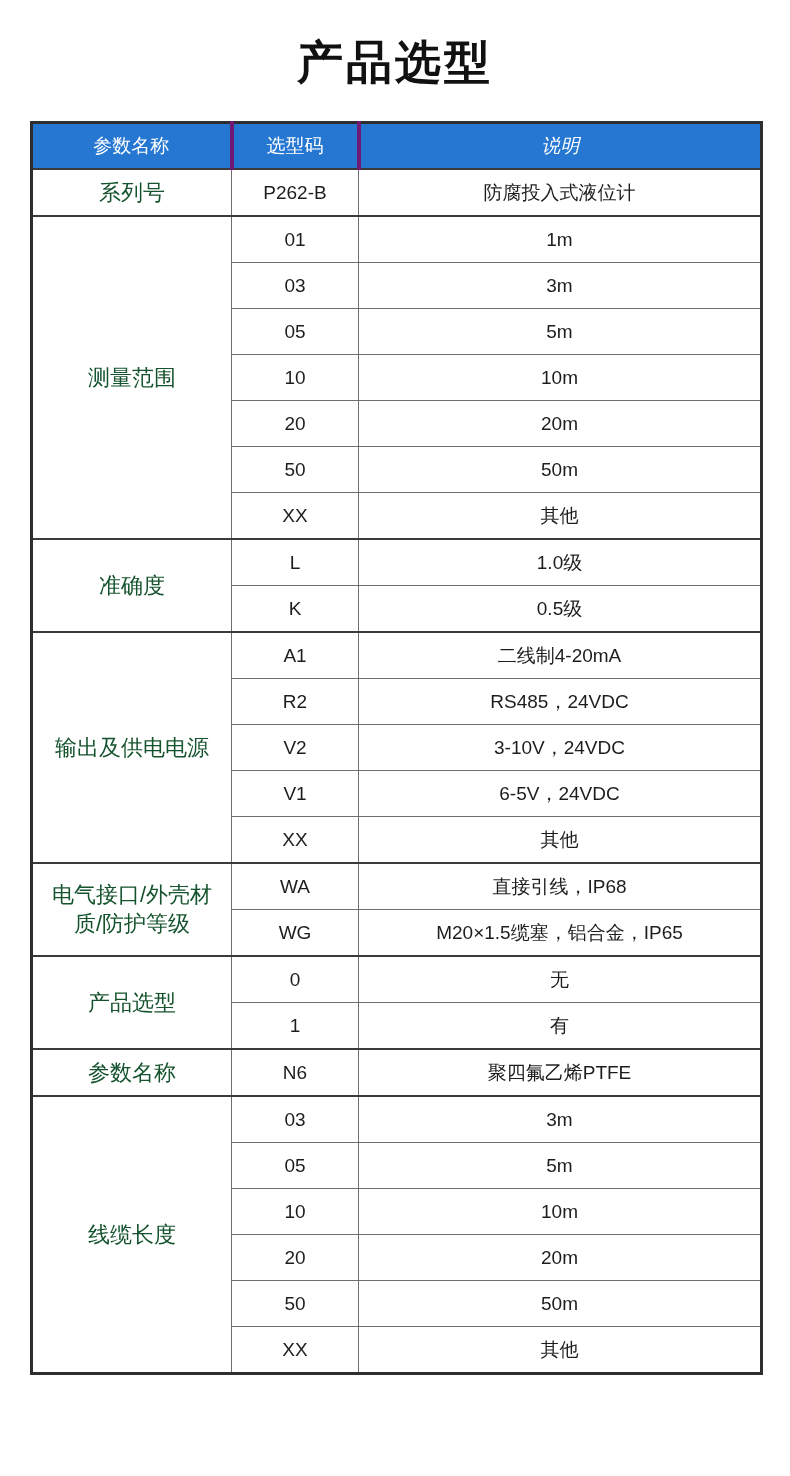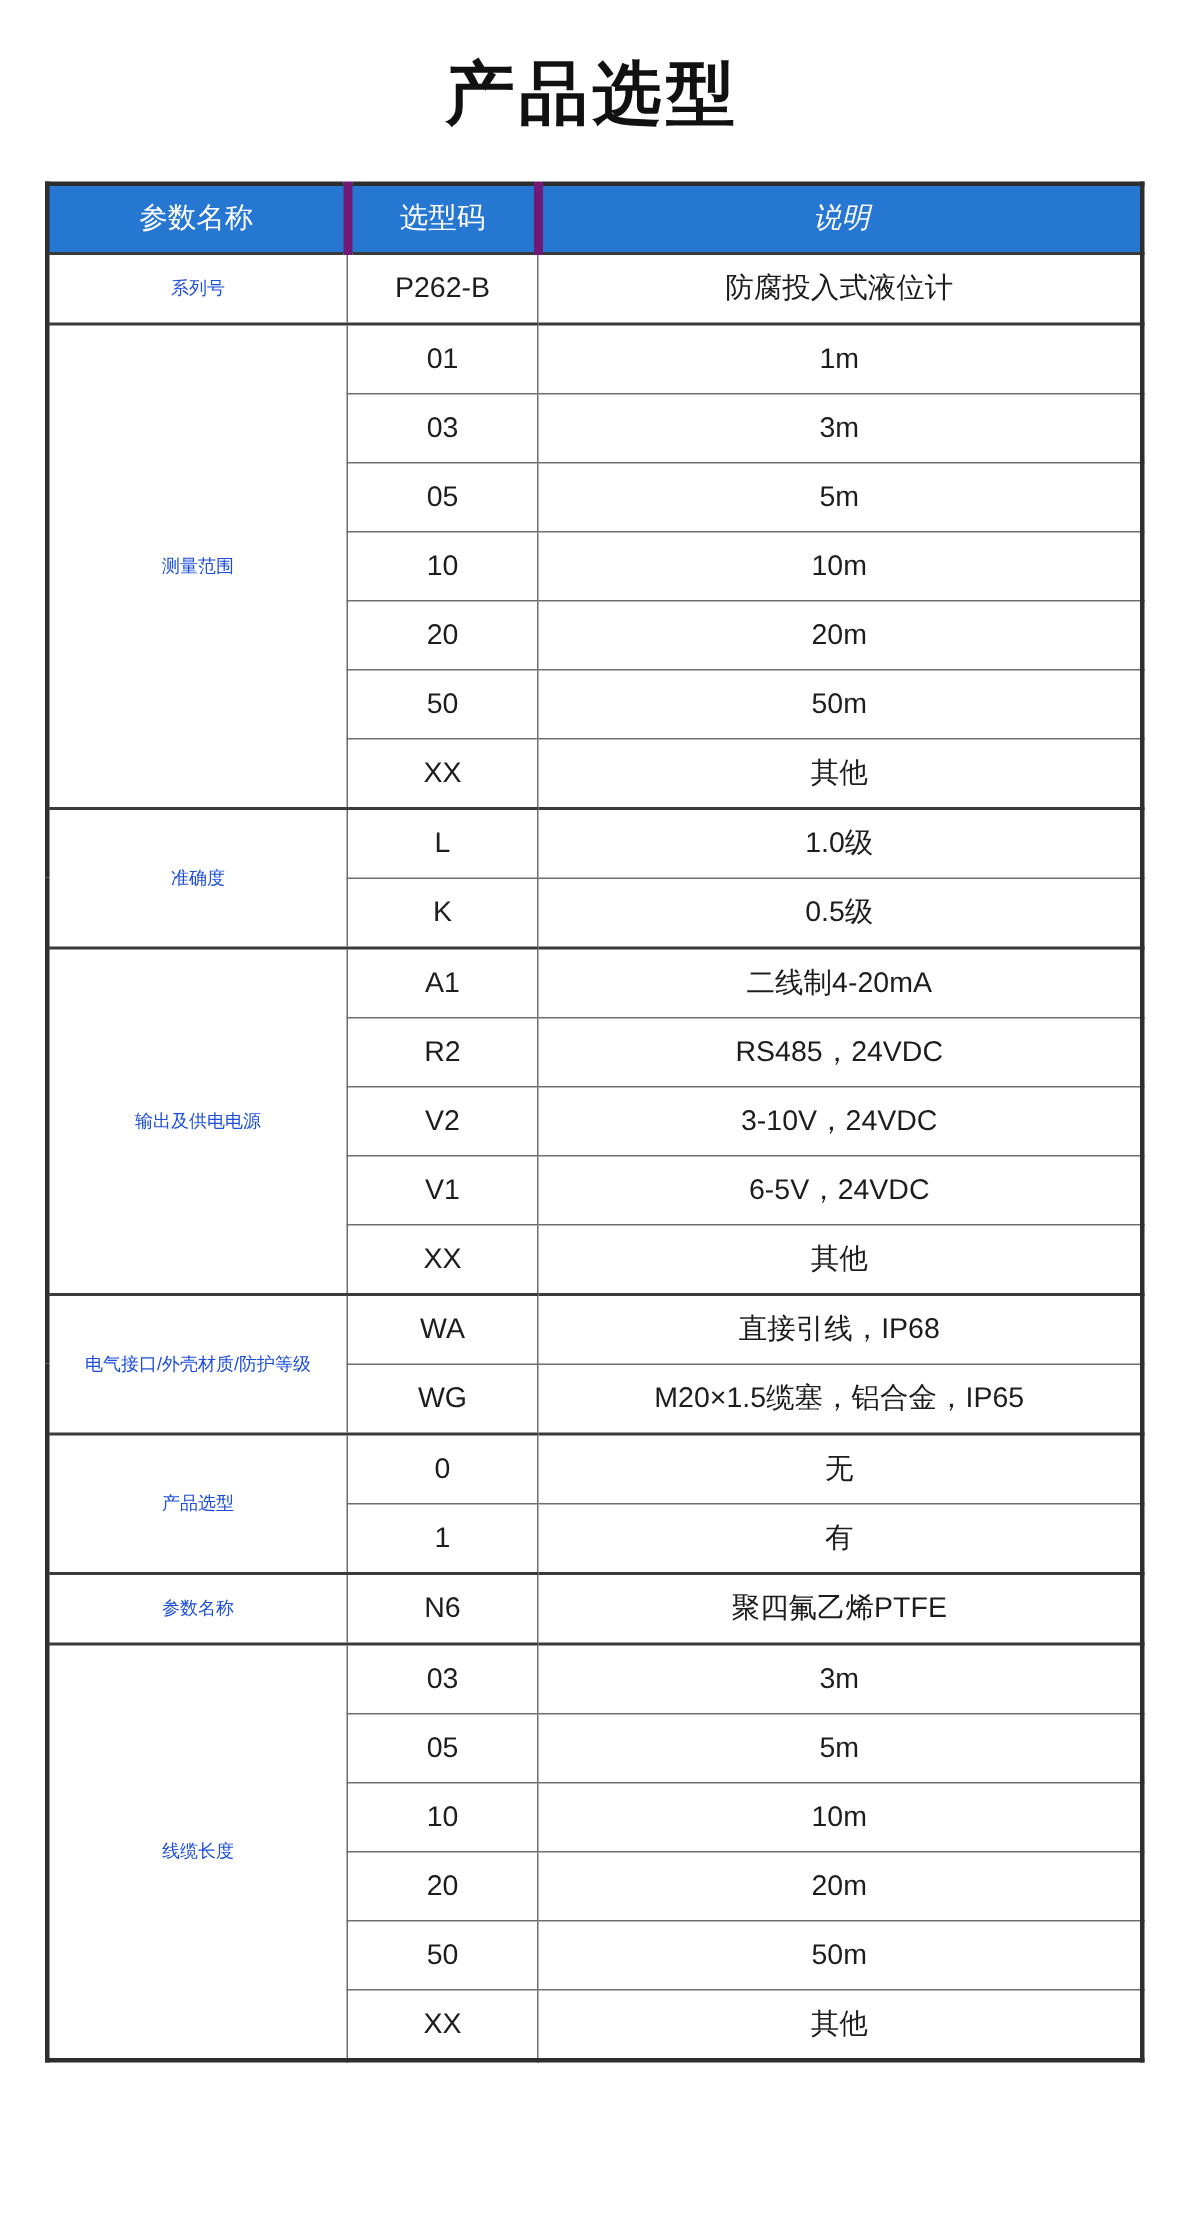--- a/index.html
+++ b/index.html
@@ -40,39 +40,39 @@
     color: #1d1d1d;
     padding: 0 8px;
     line-height: 1.35;
     word-break: break-all;
   }
   .sel-table thead th {
     background: #2577d2;
     color: #ffffff;
     font-weight: 400;
     height: 44px;
-    border-left: 6px solid #701a75;
+    border-left: 4px solid #701a75;
     border-right: 2px solid #ffffff;
     border-top: none;
     border-bottom: 1px solid #5a5a5a;
   }
   .sel-table thead th:first-child { border-left: none; }
   .sel-table thead th:last-child  { border-right: none; font-style: italic; }
 
   .sel-table tbody td {
     border: 1px solid #6e6e6e;
     height: 45px;
     background: #ffffff;
   }
   .sel-table tbody tr.group-start td {
     border-top: 2px solid #3a3a3a;
   }
   .sel-table td.param-cell {
-    font-size: 12px;
-    color: #1d4ed8;
+    font-size: 22px;
+    color: #14532d;
   }
 </style>
 </head>
 <body>
 
 <div class="page-title">产品选型</div>
 
 <div class="table-wrap">
   <table class="sel-table">
     <colgroup>

